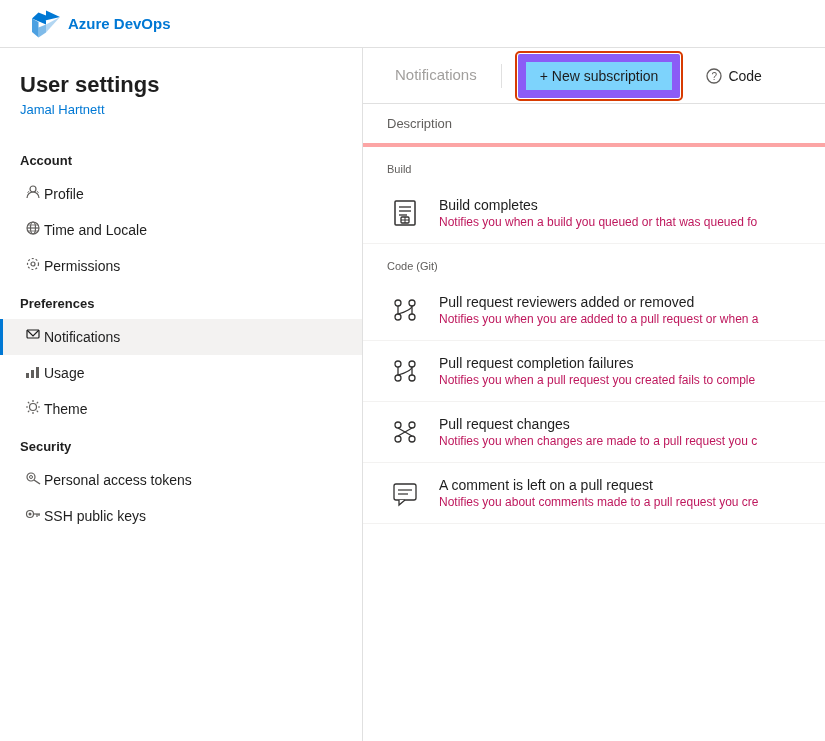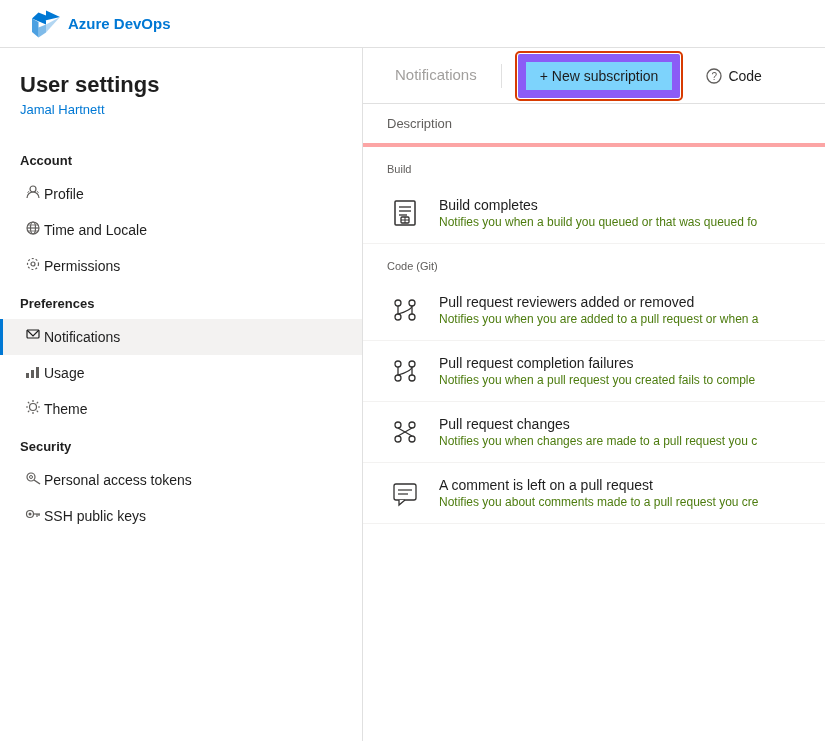--- a/index.html
+++ b/index.html
@@ -206,21 +206,21 @@
       flex: 1;
     }
     .notif-title {
       font-size: 14px;
       font-weight: 500;
       color: #1e1e1e;
       margin-bottom: 2px;
     }
     .notif-desc {
       font-size: 12px;
-      color: #4d7c0f;
+      color: #be185d;
       white-space: nowrap;
       overflow: hidden;
       text-overflow: ellipsis;
       max-width: 420px;
     }
   </style>
 </head>
 <body>
 
 <div class="top-bar">

